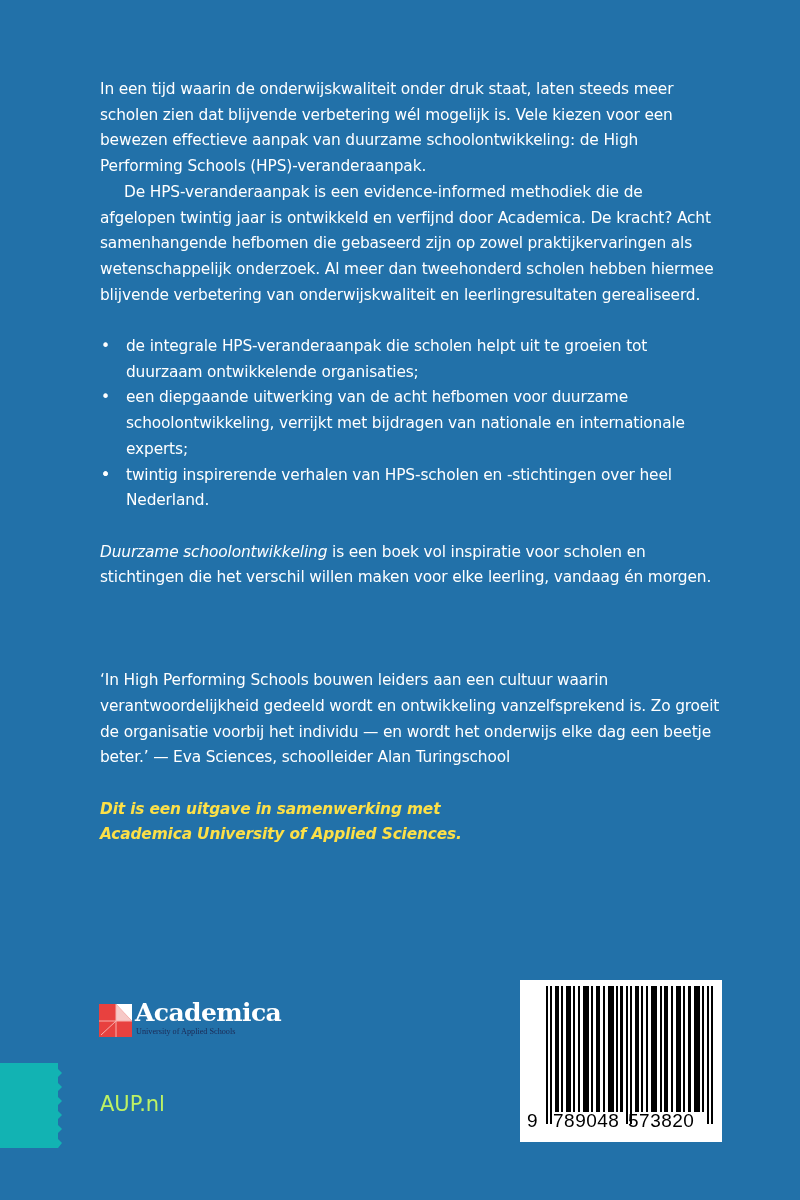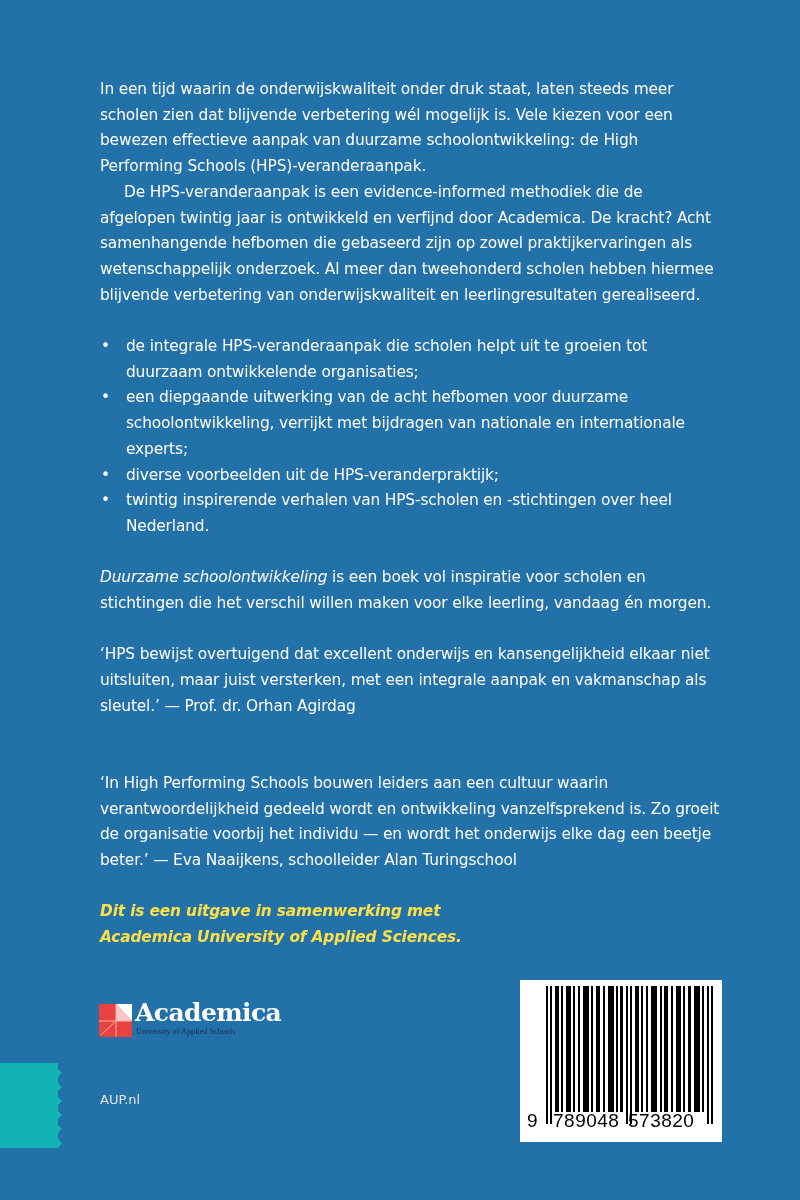--- a/index.html
+++ b/index.html
@@ -95,22 +95,22 @@
       position: absolute;
       left: 0;
       top: 1063px;
       width: 62px;
       height: 85px;
     }
     .site {
       position: absolute;
       left: 100px;
       top: 1092px;
-      font-size: 13px;
-      color: #e5e5e5;
+      font-size: 21px;
+      color: #bef264;
       font-weight: 500;
     }
     .barcode-box {
       position: absolute;
       left: 520px;
       top: 980px;
       width: 202px;
       height: 162px;
       background: #ffffff;
     }
@@ -154,34 +154,33 @@
 <body>
 
 <div class="content">
   <p>In een tijd waarin de onderwijskwaliteit onder druk staat, laten steeds meer scholen zien dat blijvende verbetering wél mogelijk is. Vele kiezen voor een bewezen effectieve aanpak van duurzame schoolontwikkeling: de High Performing Schools (HPS)-veranderaanpak.</p>
   <p class="indent">De HPS-veranderaanpak is een evidence-informed methodiek die de afgelopen twintig jaar is ontwikkeld en verfijnd door Academica. De kracht? Acht samenhangende hefbomen die gebaseerd zijn op zowel praktijkervaringen als wetenschappelijk onderzoek. Al meer dan tweehonderd scholen hebben hiermee blijvende verbetering van onderwijskwaliteit en leerlingresultaten gerealiseerd.</p>
   <div class="gap"></div>
 
   <ul class="bullets">
     <li><span class="dot">•</span><span>de integrale HPS-veranderaanpak die scholen helpt uit te groeien tot duurzaam ontwikkelende organisaties;</span></li>
     <li><span class="dot">•</span><span>een diepgaande uitwerking van de acht hefbomen voor duurzame schoolontwikkeling, verrijkt met bijdragen van nationale en internationale experts;</span></li>
-    <li><span class="dot">•</span><span>diverse voorbeelden uit de HPS-veranderpraktijk;</span></li>
+    <li><span class="dot">•</span></li>
     <li><span class="dot">•</span><span>twintig inspirerende verhalen van HPS-scholen en -stichtingen over heel Nederland.</span></li>
   </ul>
   <div class="gap"></div>
 
   <p><em>Duurzame schoolontwikkeling</em><span> is een boek vol inspiratie voor scholen en stichtingen die het verschil willen maken voor elke leerling, vandaag én morgen.</span></p>
   <div class="gap"></div>
 
-  <p><span>‘HPS bewijst overtuigend dat excellent onderwijs en kansengelijkheid elkaar niet uitsluiten, maar juist versterken, met een integrale aanpak en vakmanschap als sleutel.’</span><span> — Prof. dr. Orhan Agirdag</span></p>
-  <div class="gap"></div>
-
-  <div class="gap"></div>
-
-  <p><span>‘In High Performing Schools bouwen leiders aan een cultuur waarin verantwoordelijkheid gedeeld wordt en ontwikkeling vanzelfsprekend is. Zo groeit de organisatie voorbij het individu — en wordt het onderwijs elke dag een beetje beter.’</span><span> — Eva Naaijkens, schoolleider Alan Turingschool</span></p>
+  <div class="gap"></div>
+
+  <div class="gap"></div>
+
+  <p><span>‘In High Performing Schools bouwen leiders aan een cultuur waarin verantwoordelijkheid gedeeld wordt en ontwikkeling vanzelfsprekend is. Zo groeit de organisatie voorbij het individu — en wordt het onderwijs elke dag een beetje beter.’</span><span> — Eva Sciences, schoolleider Alan Turingschool</span></p>
   <div class="gap"></div>
 
   <p class="partner"><span>Dit is een uitgave in samenwerking met</span><br><span>Academica University of Applied Sciences.</span></p>
 </div>
 
 <div class="logo">
   <svg class="logo-mark" viewBox="0 0 33 33">
     <rect x="0" y="0" width="33" height="33" fill="#e8413f"></rect>
     <polygon points="17,0 33,0 33,17" fill="#ffffff"></polygon>
     <polygon points="17,0 33,17 17,17" fill="#f6c9c7"></polygon>

